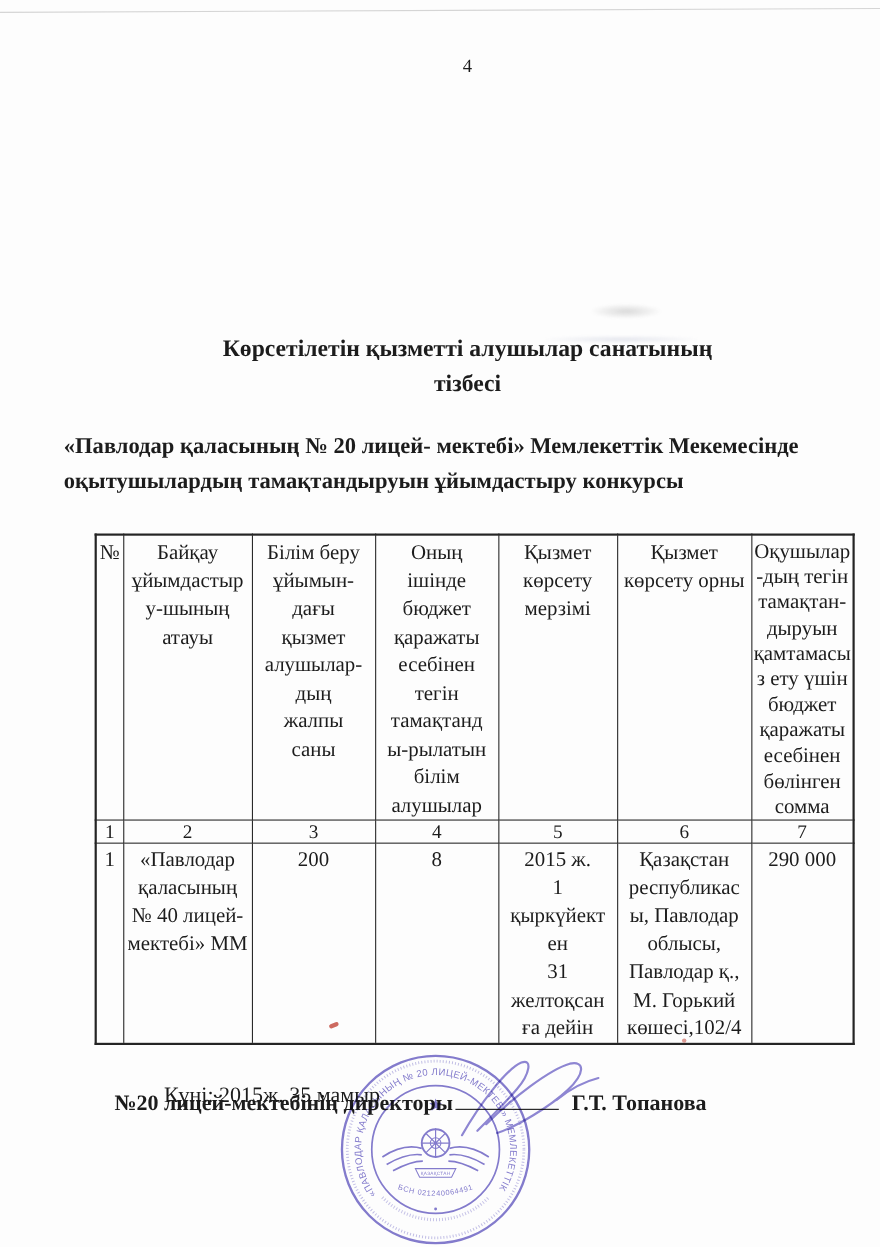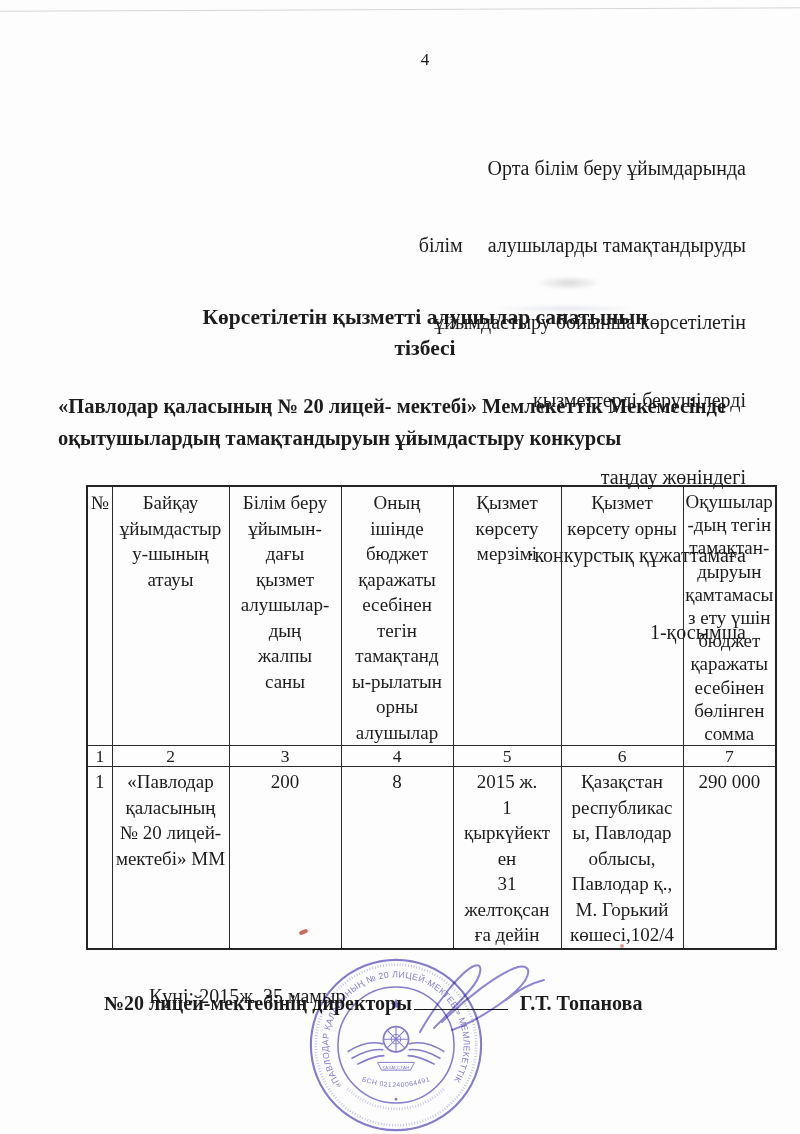--- a/index.html
+++ b/index.html
@@ -54,29 +54,20 @@
 <body>
 
 <div class="page">
 
   <div class="scan-line"></div>
   <div class="smudge1"></div>
   <div class="smudge2"></div>
 
   <div class="page-number">4</div>
 
-  <div class="appendix">
-    <div>Орта білім беру ұйымдарында</div>
-    <div>білім     алушыларды тамақтандыруды</div>
-    <div>ұйымдастыру бойынша көрсетілетін</div>
-    <div>қызметтерді берушілерді</div>
-    <div>таңдау жөніндегі</div>
-    <div>·конкурстық құжаттамаға</div>
-    <div>1-қосымша</div>
-  </div>
 
   <div class="doc-title">
     <div>Көрсетілетін қызметті алушылар санатының</div>
     <div>тізбесі</div>
   </div>
 
   <div class="doc-subtitle">«Павлодар қаласының № 20 лицей- мектебі» Мемлекеттік Мекемесінде
 оқытушылардың тамақтандыруын ұйымдастыру   конкурсы</div>
 
   <table class="main">
@@ -105,21 +96,21 @@
 жалпы
 саны</td>
         <td>Оның
 ішінде
 бюджет
 қаражаты
 есебінен
 тегін
 тамақтанд
 ы-рылатын
-орны
+білім
 алушылар</td>
         <td>Қызмет
 көрсету
 мерзімі</td>
         <td>Қызмет
 көрсету орны</td>
         <td class="lh-tight">Оқушылар
 -дың тегін
 тамақтан-
 дыруын
@@ -137,21 +128,21 @@
         <td>3</td>
         <td>4</td>
         <td>5</td>
         <td>6</td>
         <td>7</td>
       </tr>
       <tr class="data">
         <td>1</td>
         <td>«Павлодар
 қаласының
-№ 20 лицей-
+№ 40 лицей-
 мектебі» ММ</td>
         <td>200</td>
         <td>8</td>
         <td>2015 ж.
 1
 қыркүйект
 ен
 31
 желтоқсан
 ға дейін</td>

